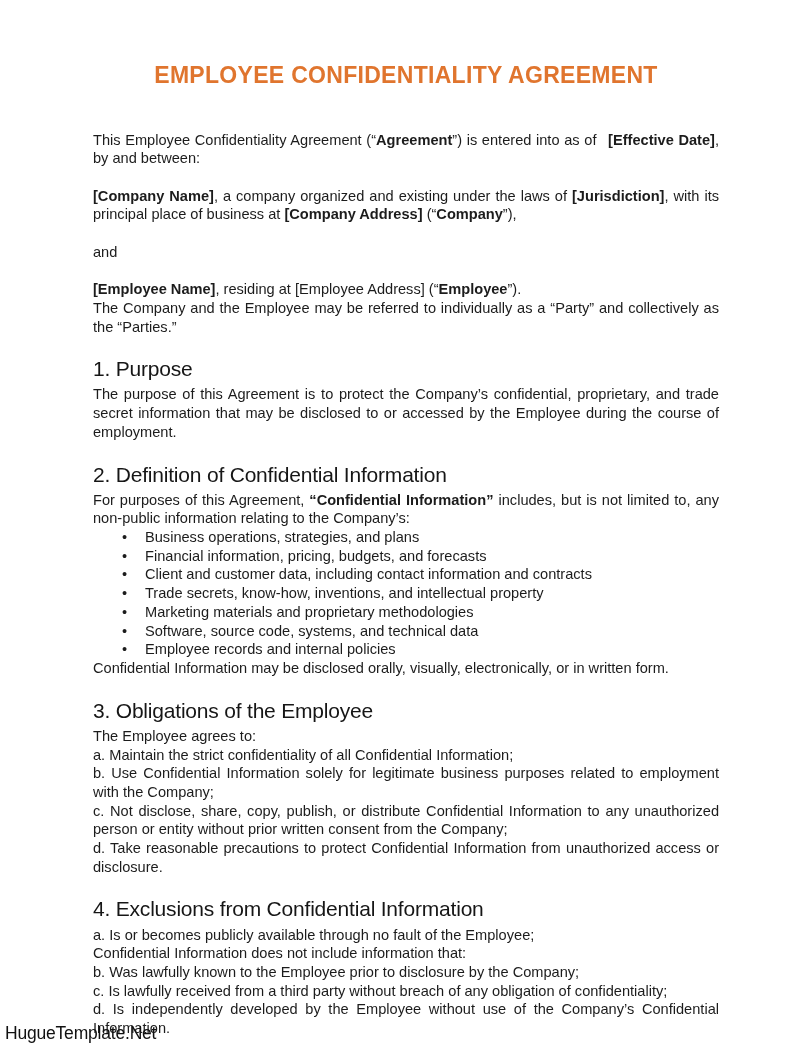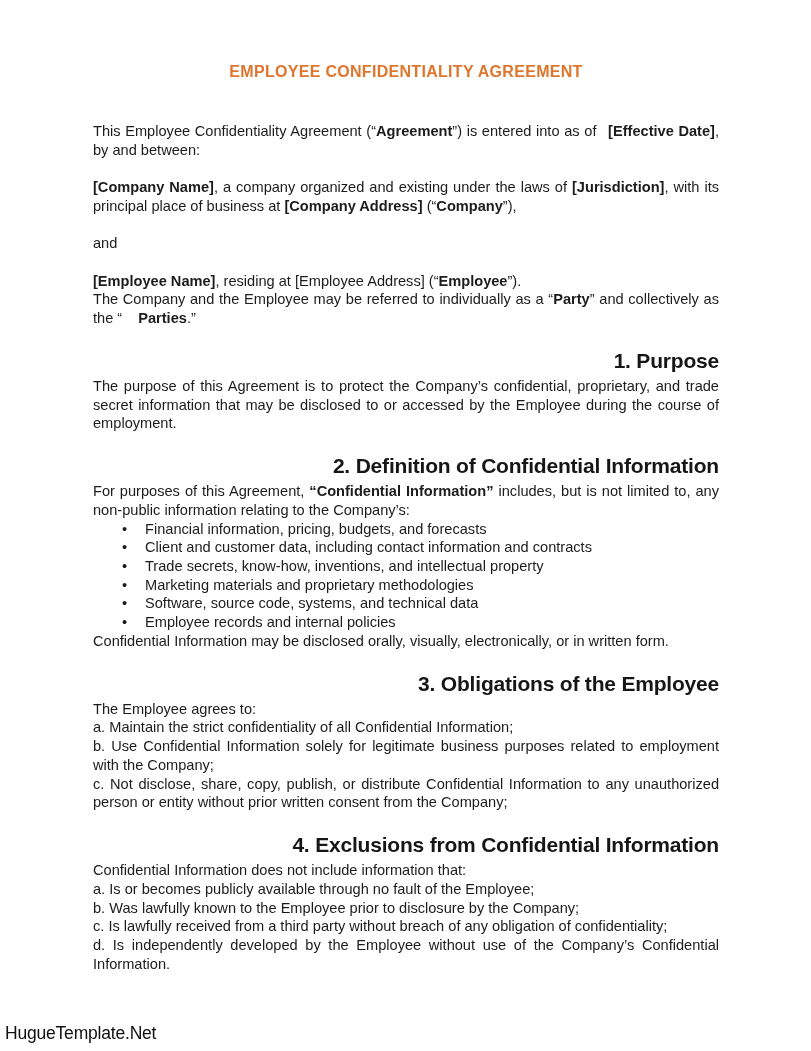--- a/index.html
+++ b/index.html
@@ -15,42 +15,42 @@
   }
   .page { position: absolute; inset: 0; background: #fff; }
   .content {
     position: absolute;
     left: 93px; top: 0;
     width: 626px;
   }
   .doc-title {
     margin: 62px 0 0 0;
     text-align: center;
-    font-size: 16px;
+    font-size: 23px;
     font-weight: bold;
     letter-spacing: 0.3px;
     color: var(--accent);
     line-height: 1.2;
   }
   .body-text, .para, .line, .bullet-list li {
     font-size: 14.6px;
     line-height: 18.7px;
     text-align: justify;
   }
   .para { margin: 0 0 18.7px 0; }
   .para.tight { margin: 0; }
   .intro-first { margin-top: 41px; }
   .spacer-line { margin: 18.7px 0; }
   .section-heading {
     font-size: 21px;
-    font-weight: bold;
+    font-weight: normal;
     line-height: 1.15;
     margin: 21px 0 4px 0;
     letter-spacing: -0.2px;
-    text-align: right;
+    text-align: left;
     color: #161616;
   }
   .bullet-list {
     list-style: none;
     margin: 0;
     padding: 0 0 0 29px;
   }
   .bullet-list li { padding: 0; }
   .bullet-list li::before {
     content: "\2022";
@@ -76,46 +76,48 @@
 
     <h1 class="doc-title">EMPLOYEE CONFIDENTIALITY AGREEMENT</h1>
 
     <p class="para intro-first"><span>This Employee Confidentiality Agreement (“</span><span style="font-weight: bold;">Agreement</span><span>”) is entered into as of </span><span style="font-weight: bold; padding-left: 7px;">[Effective Date]</span><span>, by and between:</span></p>
 
     <p class="para spacer-line"><span style="font-weight: bold;">[Company Name]</span><span>, a company organized and existing under the laws of </span><span style="font-weight: bold;">[Jurisdiction]</span><span>, with its principal place of business at </span><span style="font-weight: bold;">[Company Address]</span><span> (“</span><span style="font-weight: bold;">Company</span><span>”),</span></p>
 
     <p class="para spacer-line">and</p>
 
     <p class="para tight spacer-line" style="margin-bottom:0;"><span style="font-weight: bold;">[Employee Name]</span><span>, residing at </span><span style="font-weight: normal;">[Employee Address]</span><span> (“</span><span style="font-weight: bold;">Employee</span><span>”).</span></p>
-    <p class="para tight"><span>The Company and the Employee may be referred to individually as a “</span><span style="font-weight: bold;">Party</span><span>” and collectively as the “</span><span style="font-weight: bold; margin-left: 16px;">Parties</span><span>.”</span></p>
+    <p class="para tight"><span>The Company and the Employee may be referred to individually as a “</span><span style="font-weight: normal;">Party</span><span>” and collectively as the “</span><span style="font-weight: normal;">Parties</span><span>.”</span></p>
 
     <h2 class="section-heading">1. Purpose</h2>
     <p class="para tight">The purpose of this Agreement is to protect the Company’s confidential, proprietary, and trade secret information that may be disclosed to or accessed by the Employee during the course of employment.</p>
 
     <h2 class="section-heading">2. Definition of Confidential Information</h2>
     <p class="para tight"><span>For purposes of this Agreement, </span><span style="font-weight: bold;">“Confidential Information”</span><span> includes, but is not limited to, any non-public information relating to the Company’s:</span></p>
     <ul class="bullet-list">
+      <li>Business operations, strategies, and plans</li>
       <li>Financial information, pricing, budgets, and forecasts</li>
       <li>Client and customer data, including contact information and contracts</li>
       <li>Trade secrets, know-how, inventions, and intellectual property</li>
       <li>Marketing materials and proprietary methodologies</li>
       <li>Software, source code, systems, and technical data</li>
       <li>Employee records and internal policies</li>
     </ul>
     <p class="para tight">Confidential Information may be disclosed orally, visually, electronically, or in written form.</p>
 
     <h2 class="section-heading">3. Obligations of the Employee</h2>
     <p class="para tight">The Employee agrees to:</p>
     <p class="para tight">a. Maintain the strict confidentiality of all Confidential Information;</p>
     <p class="para tight">b. Use Confidential Information solely for legitimate business purposes related to employment with the Company;</p>
     <p class="para tight">c. Not disclose, share, copy, publish, or distribute Confidential Information to any unauthorized person or entity without prior written consent from the Company;</p>
+    <p class="para tight">d. Take reasonable precautions to protect Confidential Information from unauthorized access or disclosure.</p>
 
     <h2 class="section-heading">4. Exclusions from Confidential Information</h2>
+    <p class="para tight">a. Is or becomes publicly available through no fault of the Employee;</p>
     <p class="para tight">Confidential Information does not include information that:</p>
-    <p class="para tight">a. Is or becomes publicly available through no fault of the Employee;</p>
     <p class="para tight">b. Was lawfully known to the Employee prior to disclosure by the Company;</p>
     <p class="para tight">c. Is lawfully received from a third party without breach of any obligation of confidentiality;</p>
     <p class="para tight">d. Is independently developed by the Employee without use of the Company’s Confidential Information.</p>
 
   </div>
 
   <div class="footer-brand">HugueTemplate.Net</div>
 </div>
 
 </body></html>

